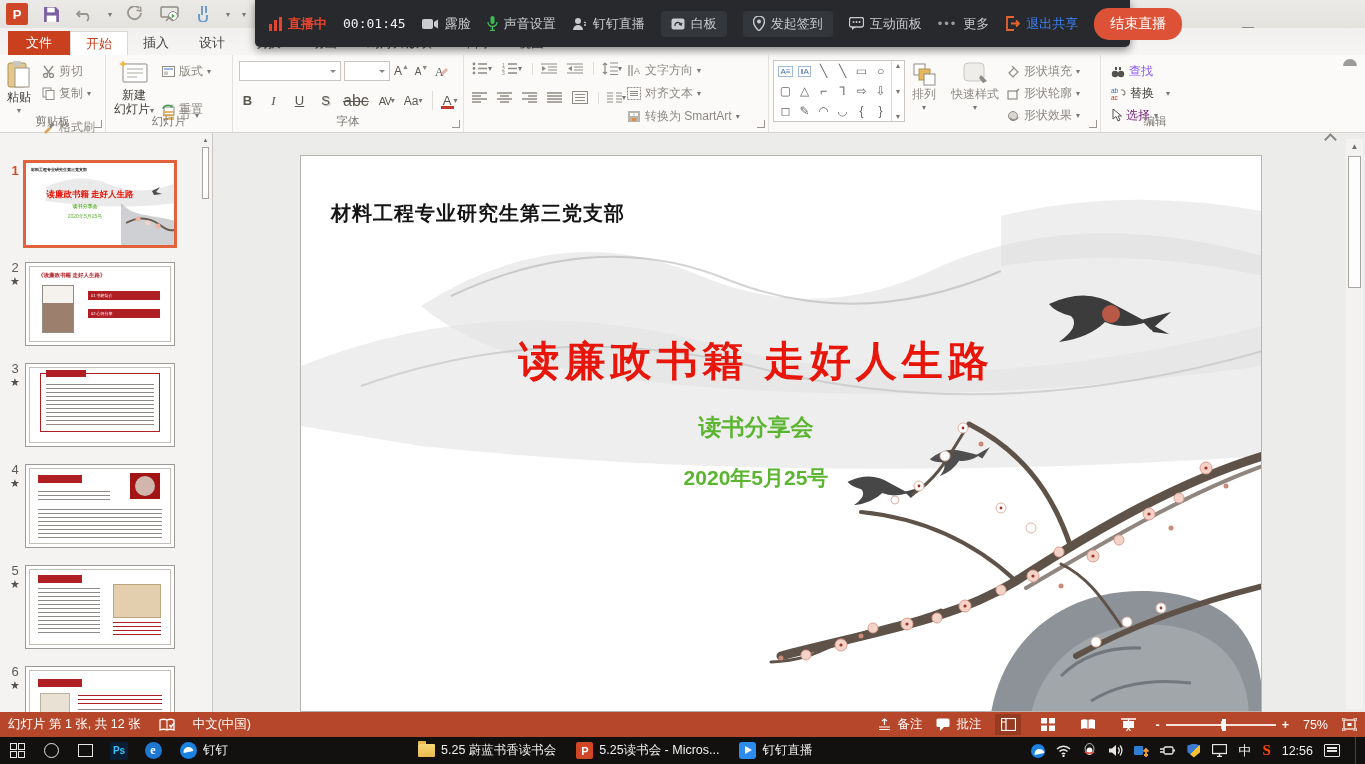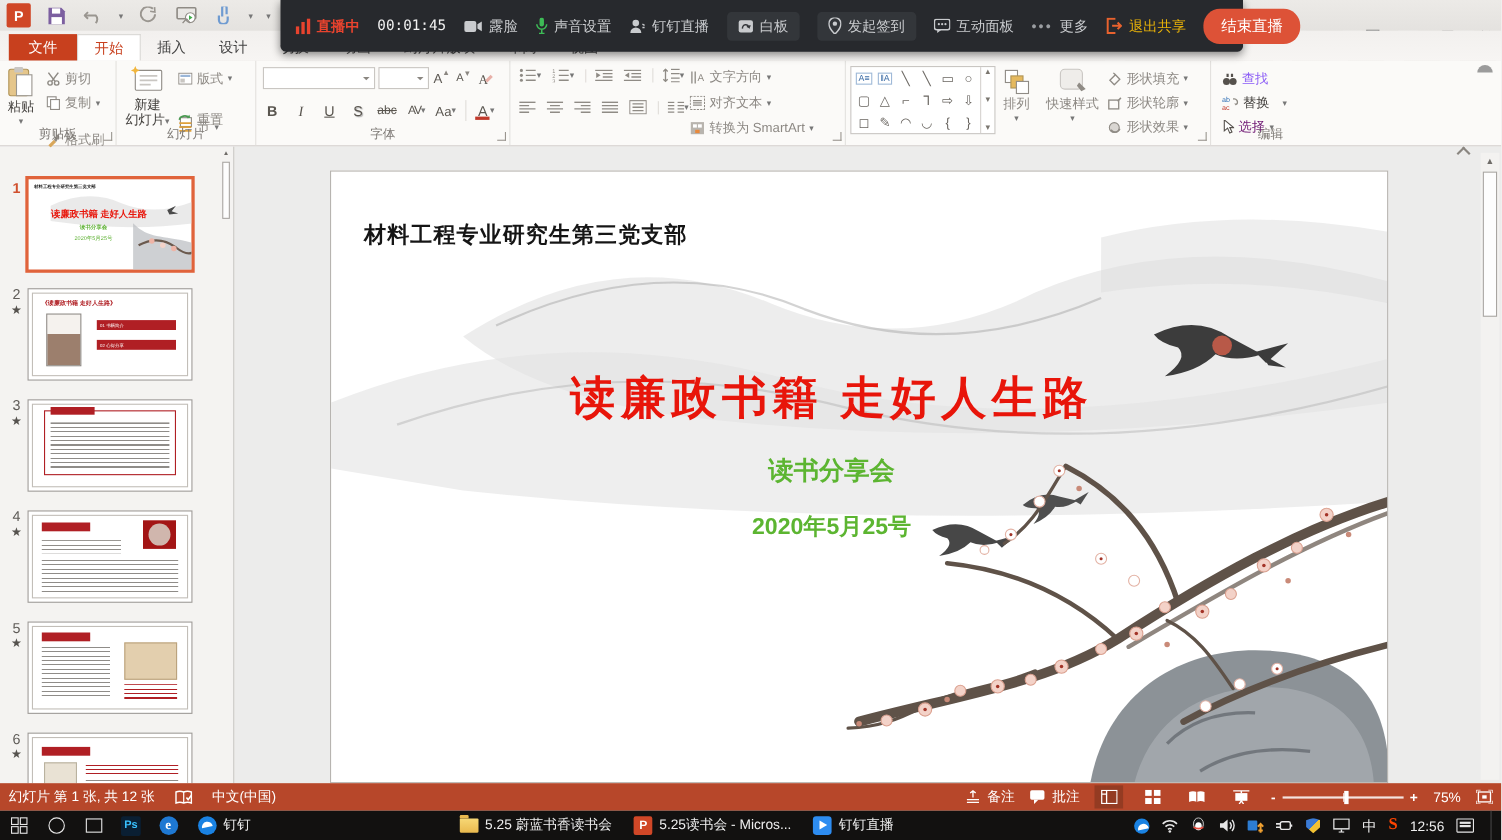--- a/index.html
+++ b/index.html
@@ -51,21 +51,21 @@
 
 
 .livebar{position:absolute;left:255px;top:0;width:875px;height:47px;background:#27292d;border-radius:0 0 5px 5px;box-shadow:0 3px 8px rgba(0,0,0,.45);z-index:40;display:flex;align-items:center;gap:16px;padding:0 14px;color:#c9cbce;font-size:13px}
 .lv-item{display:flex;align-items:center;gap:6px;white-space:nowrap}
 .lv-red{color:#E8432E;font-weight:bold}
 .lv-timer{color:#f1f1f1;font-family:"DejaVu Sans Mono",monospace;font-size:13px}
 .bars{display:inline-flex;align-items:flex-end;gap:2px;height:14px}
 .bars i{width:3px;background:#E8432E;display:block}
 .bars i:nth-child(1){height:7px}.bars i:nth-child(2){height:11px}.bars i:nth-child(3){height:14px}
 .chip{background:#33363a;border-radius:4px;padding:4px 10px;display:flex;align-items:center;gap:6px}
-.lv-exit{color:#eab308;display:flex;align-items:center;gap:6px;white-space:nowrap}
+.lv-exit{color:#3b82f6;display:flex;align-items:center;gap:6px;white-space:nowrap}
 .endbtn{background:#DD5237;color:#fff;border:none;border-radius:15px;padding:7px 16px;font-size:14px;white-space:nowrap}
 .lv-dots{letter-spacing:2px;color:#9a9da1}
 
 
 .workspace{position:absolute;left:0;top:133px;width:1365px;height:579px;display:flex;background:#ececeb}
 .thumbpanel{position:relative;width:213px;height:100%;background:#f4f3f1;border-right:1px solid #c9c7c4;flex:none;overflow:hidden}
 .thumb-num{position:absolute;left:7px;width:16px;text-align:center;font-size:13px;color:#5f5c58}
 .thumb-star{position:absolute;left:7px;width:16px;text-align:center;font-size:11px;color:#55524e}
 .thumb{position:absolute;left:25px;width:150px;height:84px;background:#fff;border:1px solid #9d9a96;overflow:hidden}
 .thumb.sel{border:3px solid #E0633B;left:23px;width:154px;height:88px}
@@ -322,21 +322,21 @@
               <text x="0" y="11" font-size="12" fill="#5a5650" font-family="serif">A</text>
               <path d="M8 10 l5 -5 l-2 -2 l-5 5 z" fill="#e8b0a8"></path>
             </svg>
           </span>
       </div>
       <div class="smallrow" style="left:6px;top:36px;gap:9px">
         <span class="fbtn" style="font-weight:bold">B</span>
         <span class="fbtn" style="font-style:italic;font-family:'Liberation Serif',serif">I</span>
         <span class="fbtn" style="text-decoration:underline">U</span>
         <span class="fbtn" style="text-shadow:1px 1px 1px #aaa">S</span>
-        <span class="fbtn" style="text-decoration:line-through;font-size:11px">abc</span>
+        <span class="fbtn" style="text-decoration:line-through;font-size:16px">abc</span>
         <span class="fbtn" style="font-size:11px;letter-spacing:-1px">
             <span>AV</span>
             <span class="mini-caret">▾</span>
           </span>
         <span class="fbtn" style="font-size:12px">
             <span>Aa</span>
             <span class="mini-caret">▾</span>
           </span>
         <span class="fbtn" style="border-left:1px solid #e0ddd9;padding-left:8px">
             <span class="vicon">

